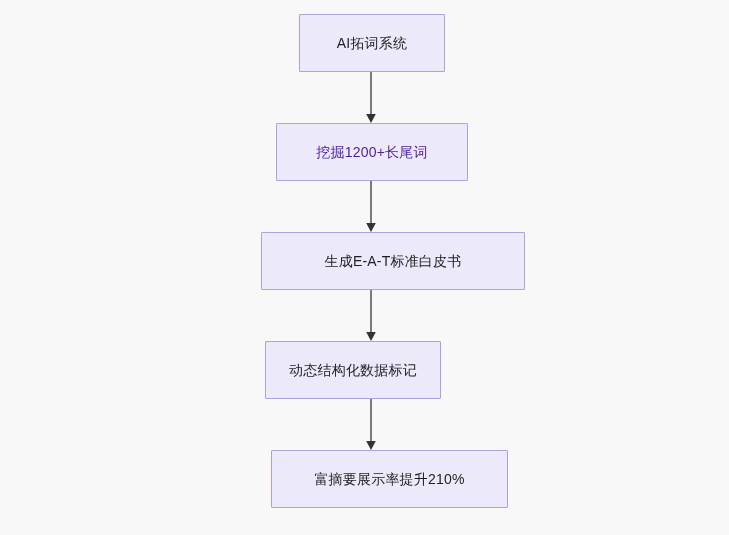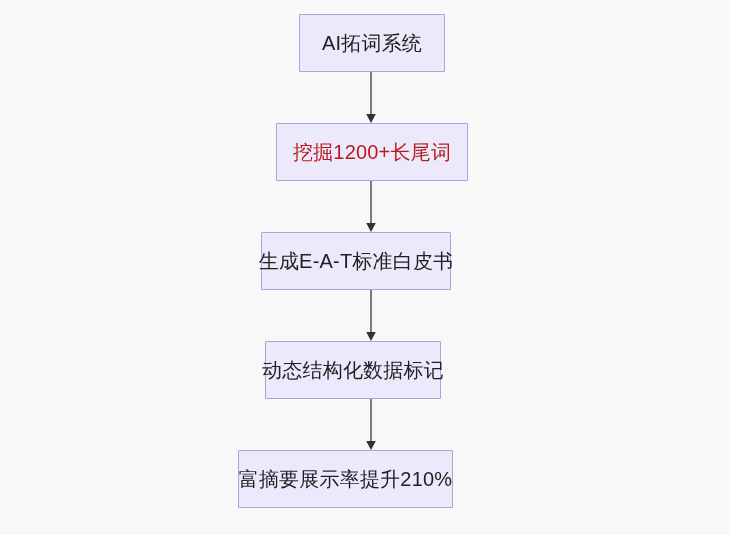--- a/index.html
+++ b/index.html
@@ -21,21 +21,21 @@
   .node {
     position: absolute;
     box-sizing: border-box;
     background: #ece9fb;
     border: 1.6px solid #b0a0dd;
     border-radius: 1px;
     display: flex;
     align-items: center;
     justify-content: center;
     color: #1f1f1f;
-    font-size: 20px;
+    font-size: 14px;
     line-height: 1;
     letter-spacing: 0.2px;
     white-space: nowrap;
   }
   .node-label {
     display: block;
     pointer-events: none;
   }
   .edge {
     position: absolute;
@@ -72,26 +72,26 @@
   <div class="edge" style="left: 361px; top: 399px;">
     <svg width="20" height="51">
       <line x1="10" y1="0" x2="10" y2="43" stroke="#7a7a7a" stroke-width="2"></line>
       <polygon points="10,51 5.2,42 14.8,42" fill="#333333"></polygon>
     </svg>
   </div>
 
   <div class="node" style="left: 299px; top: 14px; width: 146px; height: 58px; background: rgb(236, 233, 251); border-color: rgb(176, 160, 221); color: rgb(31, 31, 31);">
     <span class="node-label">AI拓词系统</span>
   </div>
-  <div class="node" style="left: 276px; top: 123px; width: 192px; height: 58px; background: rgb(236, 233, 251); border-color: rgb(176, 160, 221); color: #b91c1c;">
+  <div class="node" style="left: 276px; top: 123px; width: 192px; height: 58px; background: rgb(236, 233, 251); border-color: rgb(176, 160, 221); color: #4c1d95;">
     <span class="node-label">挖掘1200+长尾词</span>
   </div>
-  <div class="node" style="left: 261px; top: 232px; width: 190px; height: 58px; background: rgb(236, 233, 251); border-color: rgb(176, 160, 221); color: rgb(31, 31, 31);">
+  <div class="node" style="left: 261px; top: 232px; width: 264px; height: 58px; background: rgb(236, 233, 251); border-color: rgb(176, 160, 221); color: rgb(31, 31, 31);">
     <span class="node-label">生成E-A-T标准白皮书</span>
   </div>
   <div class="node" style="left: 265px; top: 341px; width: 176px; height: 58px; background: rgb(236, 233, 251); border-color: rgb(176, 160, 221); color: rgb(31, 31, 31);">
     <span class="node-label">动态结构化数据标记</span>
   </div>
-  <div class="node" style="left: 238px; top: 450px; width: 215px; height: 58px; background: rgb(236, 233, 251); border-color: rgb(176, 160, 221); color: rgb(31, 31, 31);">
+  <div class="node" style="left: 271px; top: 450px; width: 237px; height: 58px; background: rgb(236, 233, 251); border-color: rgb(176, 160, 221); color: rgb(31, 31, 31);">
     <span class="node-label">富摘要展示率提升210%</span>
   </div>
 
 </div>
 
 </body></html>

